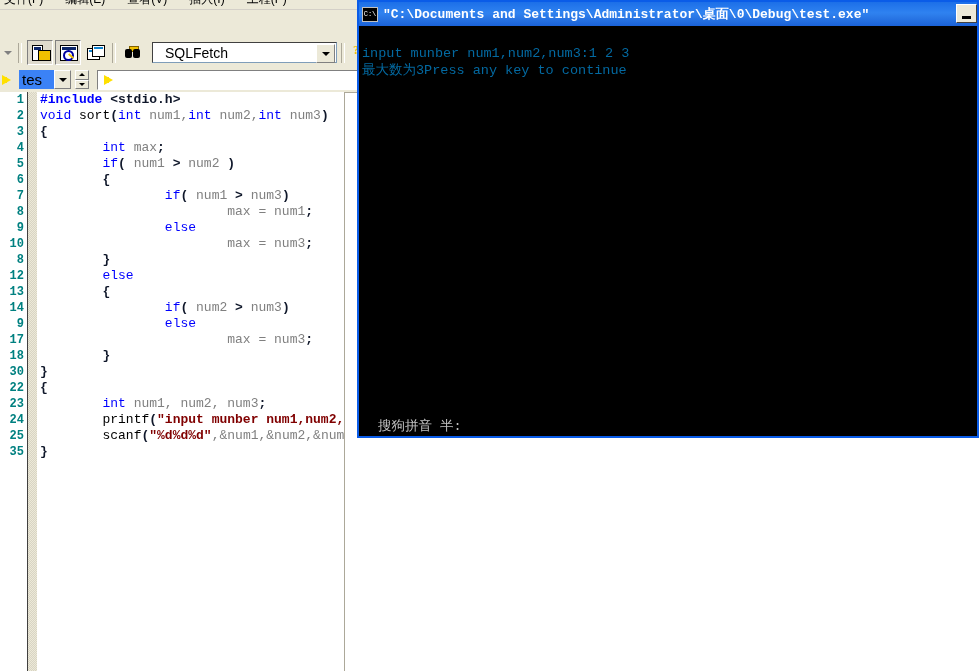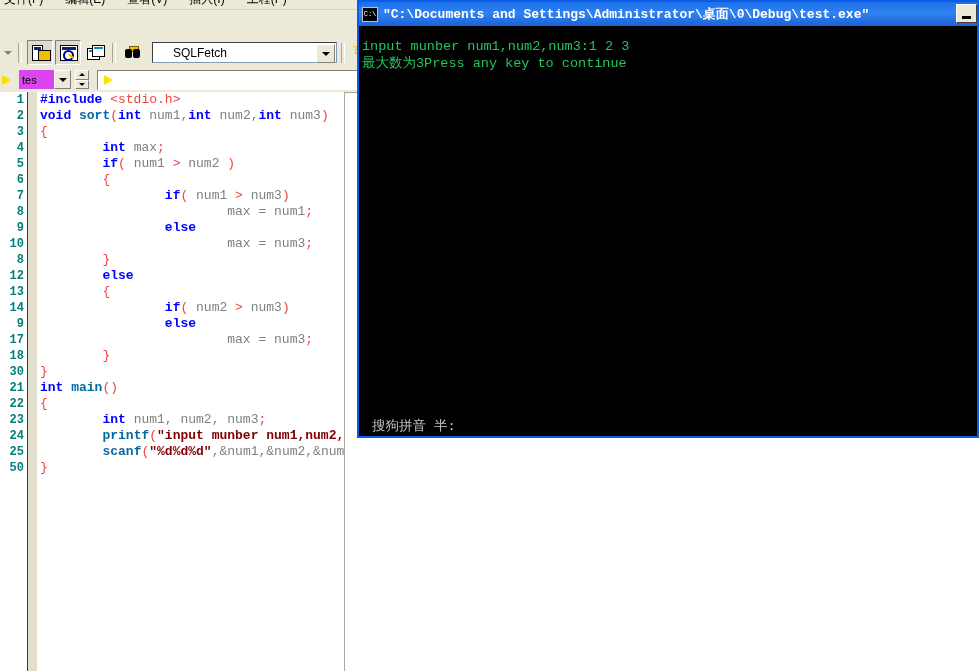--- a/index.html
+++ b/index.html
@@ -114,22 +114,22 @@
   .ico-binoc-small .tip {
     position: absolute; left: 5px; top: 1px; width: 8px; height: 4px;
     background: #f0c000; border: 1px solid #806000;
   }
   .combo-sqlfetch {
     width: 185px; height: 21px; margin-left: 6px;
     background: #ffffff;
     border: 1px solid #7f9db9;
     border-top-color:#404040; border-left-color:#404040;
     display: flex; align-items: center;
-    font-size: 12px; color: #000;
-    padding-left: 20px; box-sizing: border-box;
+    font-size: 14px; color: #000;
+    padding-left: 12px; box-sizing: border-box;
     position: relative;
   }
   .combo-arrow-box {
     position: absolute; right: 1px; top: 1px; width: 17px; height: 17px;
     background: #ece9d8;
     border: 1px solid #ffffff; border-right-color: #808080; border-bottom-color: #808080;
     display: flex; align-items: center; justify-content: center;
   }
   .combo-arrow-box i {
     width: 0; height: 0;
@@ -161,21 +161,21 @@
     border-top: 5px solid transparent; border-bottom: 5px solid transparent;
     border-left: 9px solid #ffe000;
     position: relative; margin-left: 2px;
   }
   .arrow-yellow:before {
     content: ""; position: absolute; left: -9px; top: -3px;
     width: 5px; height: 6px; background: #ffe000;
   }
   .combo-tes {
     width: 52px; height: 19px; margin-left: 8px;
-    background: #d946ef; font-size: 11px; color: #000;
+    background: #3b82f6; font-size: 15px; color: #000;
     display: flex; align-items: center;
     position: relative; box-sizing: border-box;
     padding-left: 3px;
   }
   .combo-tes .arw {
     position: absolute; right: 0; top: 0; width: 15px; height: 17px;
     background: #ece9d8;
     border: 1px solid #ffffff; border-right-color:#808080; border-bottom-color:#808080;
     display: flex; align-items: center; justify-content: center;
   }
@@ -232,25 +232,25 @@
     line-height: 16px;
   }
   .cline { height: 16px; white-space: pre; position: relative; }
   .lnum {
     position: absolute; left: 0; top: 0; width: 24px;
     text-align: right;
     color: #008080; font-weight: bold; font-size: 12px;
     font-family: "Liberation Mono", "DejaVu Sans Mono", monospace;
   }
   .ctext { position: absolute; left: 40px; top: 0; white-space: pre; color: #808080; }
-  .kw  { color: #0000ff; font-weight: bold; }
+  .kw  { color: #0000ff; font-weight: normal; }
   .pre { color: #0000ff; font-weight: bold; }
-  .fn  { color: #0369a1; font-weight: bold; }
+  .fn  { color: #000000; font-weight: normal; }
   .str { color: #800000; font-weight: bold; }
-  .pun { color: #ef4444; font-weight: normal; }
+  .pun { color: #0f172a; font-weight: bold; }
   .pl  { color: #808080; }
   .num { color: #000080; font-weight: bold; }
 
   
   .console-win {
     position: absolute; left: 357px; top: 0px; width: 622px; height: 438px;
     background: #000000;
     border: 2px solid #0a5ce8;
     box-sizing: border-box;
     overflow: hidden;
@@ -283,28 +283,28 @@
     border-right-color: #404040; border-bottom-color: #404040;
     display: flex; align-items: flex-end; justify-content: center;
     box-sizing: border-box;
   }
   .win-btn .min { width: 9px; height: 3px; background: #000; margin-bottom: 3px; }
   .console-body {
     position: absolute; left: 0; top: 24px; right: 0; bottom: 0;
     background: #000000;
     font-family: "Liberation Mono", "DejaVu Sans Mono", monospace;
     font-size: 13.5px; line-height: 17px;
-    color: #22c55e;
-    padding: 12px 0 0 3px;
+    color: #0369a1;
+    padding: 19px 0 0 3px;
     box-sizing: border-box;
     overflow: hidden;
   }
   .console-body div { white-space: pre; }
   .ime-line {
-    position: absolute; left: 13px; bottom: 1px;
+    position: absolute; left: 19px; bottom: 1px;
     font-family: "Liberation Mono", "DejaVu Sans Mono", monospace;
     font-size: 13.5px; color: #c0c0c0; white-space: pre;
   }
 </style>
 </head>
 <body>
 
 <div id="root">
 
   <div class="menubar">
@@ -400,26 +400,25 @@
         <div class="cline"><span class="lnum">9</span><span class="ctext"><span class="pl">                </span><span class="kw">else</span></span></div>
         <div class="cline"><span class="lnum">10</span><span class="ctext"><span class="pl">                        max = num3</span><span class="pun">;</span></span></div>
         <div class="cline"><span class="lnum">8</span><span class="ctext"><span class="pl">        </span><span class="pun">}</span></span></div>
         <div class="cline"><span class="lnum">12</span><span class="ctext"><span class="pl">        </span><span class="kw">else</span></span></div>
         <div class="cline"><span class="lnum">13</span><span class="ctext"><span class="pl">        </span><span class="pun">{</span></span></div>
         <div class="cline"><span class="lnum">14</span><span class="ctext"><span class="pl">                </span><span class="kw">if</span><span class="pun">(</span><span class="pl"> num2 </span><span class="pun">&gt;</span><span class="pl"> num3</span><span class="pun">)</span></span></div>
         <div class="cline"><span class="lnum">9</span><span class="ctext"><span class="pl">                </span><span class="kw">else</span></span></div>
         <div class="cline"><span class="lnum">17</span><span class="ctext"><span class="pl">                        max = num3</span><span class="pun">;</span></span></div>
         <div class="cline"><span class="lnum">18</span><span class="ctext"><span class="pl">        </span><span class="pun">}</span></span></div>
         <div class="cline"><span class="lnum">30</span><span class="ctext"><span class="pun">}</span></span></div>
-        <div class="cline"><span class="lnum">21</span><span class="ctext"><span class="kw">int </span><span class="fn">main</span><span class="pun">()</span></span></div>
         <div class="cline"><span class="lnum">22</span><span class="ctext"><span class="pun">{</span></span></div>
         <div class="cline"><span class="lnum">23</span><span class="ctext"><span class="pl">        </span><span class="kw">int</span><span class="pl"> num1, num2, num3</span><span class="pun">;</span></span></div>
         <div class="cline"><span class="lnum">24</span><span class="ctext"><span class="pl">        </span><span class="fn">printf</span><span class="pun">(</span><span class="str">"input munber num1,num2,num3:"</span></span></div>
         <div class="cline"><span class="lnum">25</span><span class="ctext"><span class="pl">        </span><span class="fn">scanf</span><span class="pun">(</span><span class="str">"%d%d%d"</span><span class="pl">,&amp;num1,&amp;num2,&amp;num3</span></span></div>
-        <div class="cline"><span class="lnum">50</span><span class="ctext"><span class="pun">}</span></span></div>
+        <div class="cline"><span class="lnum">35</span><span class="ctext"><span class="pun">}</span></span></div>
       </div>
   </div>
 
   <div class="console-win">
     <div class="console-title">
       <div class="console-icon">C:\</div>
       <div class="console-title-text">"C:\Documents and Settings\Administrator\桌面\0\Debug\test.exe"</div>
       <div class="win-btns">
         <div class="win-btn">
             <span class="min"></span>

